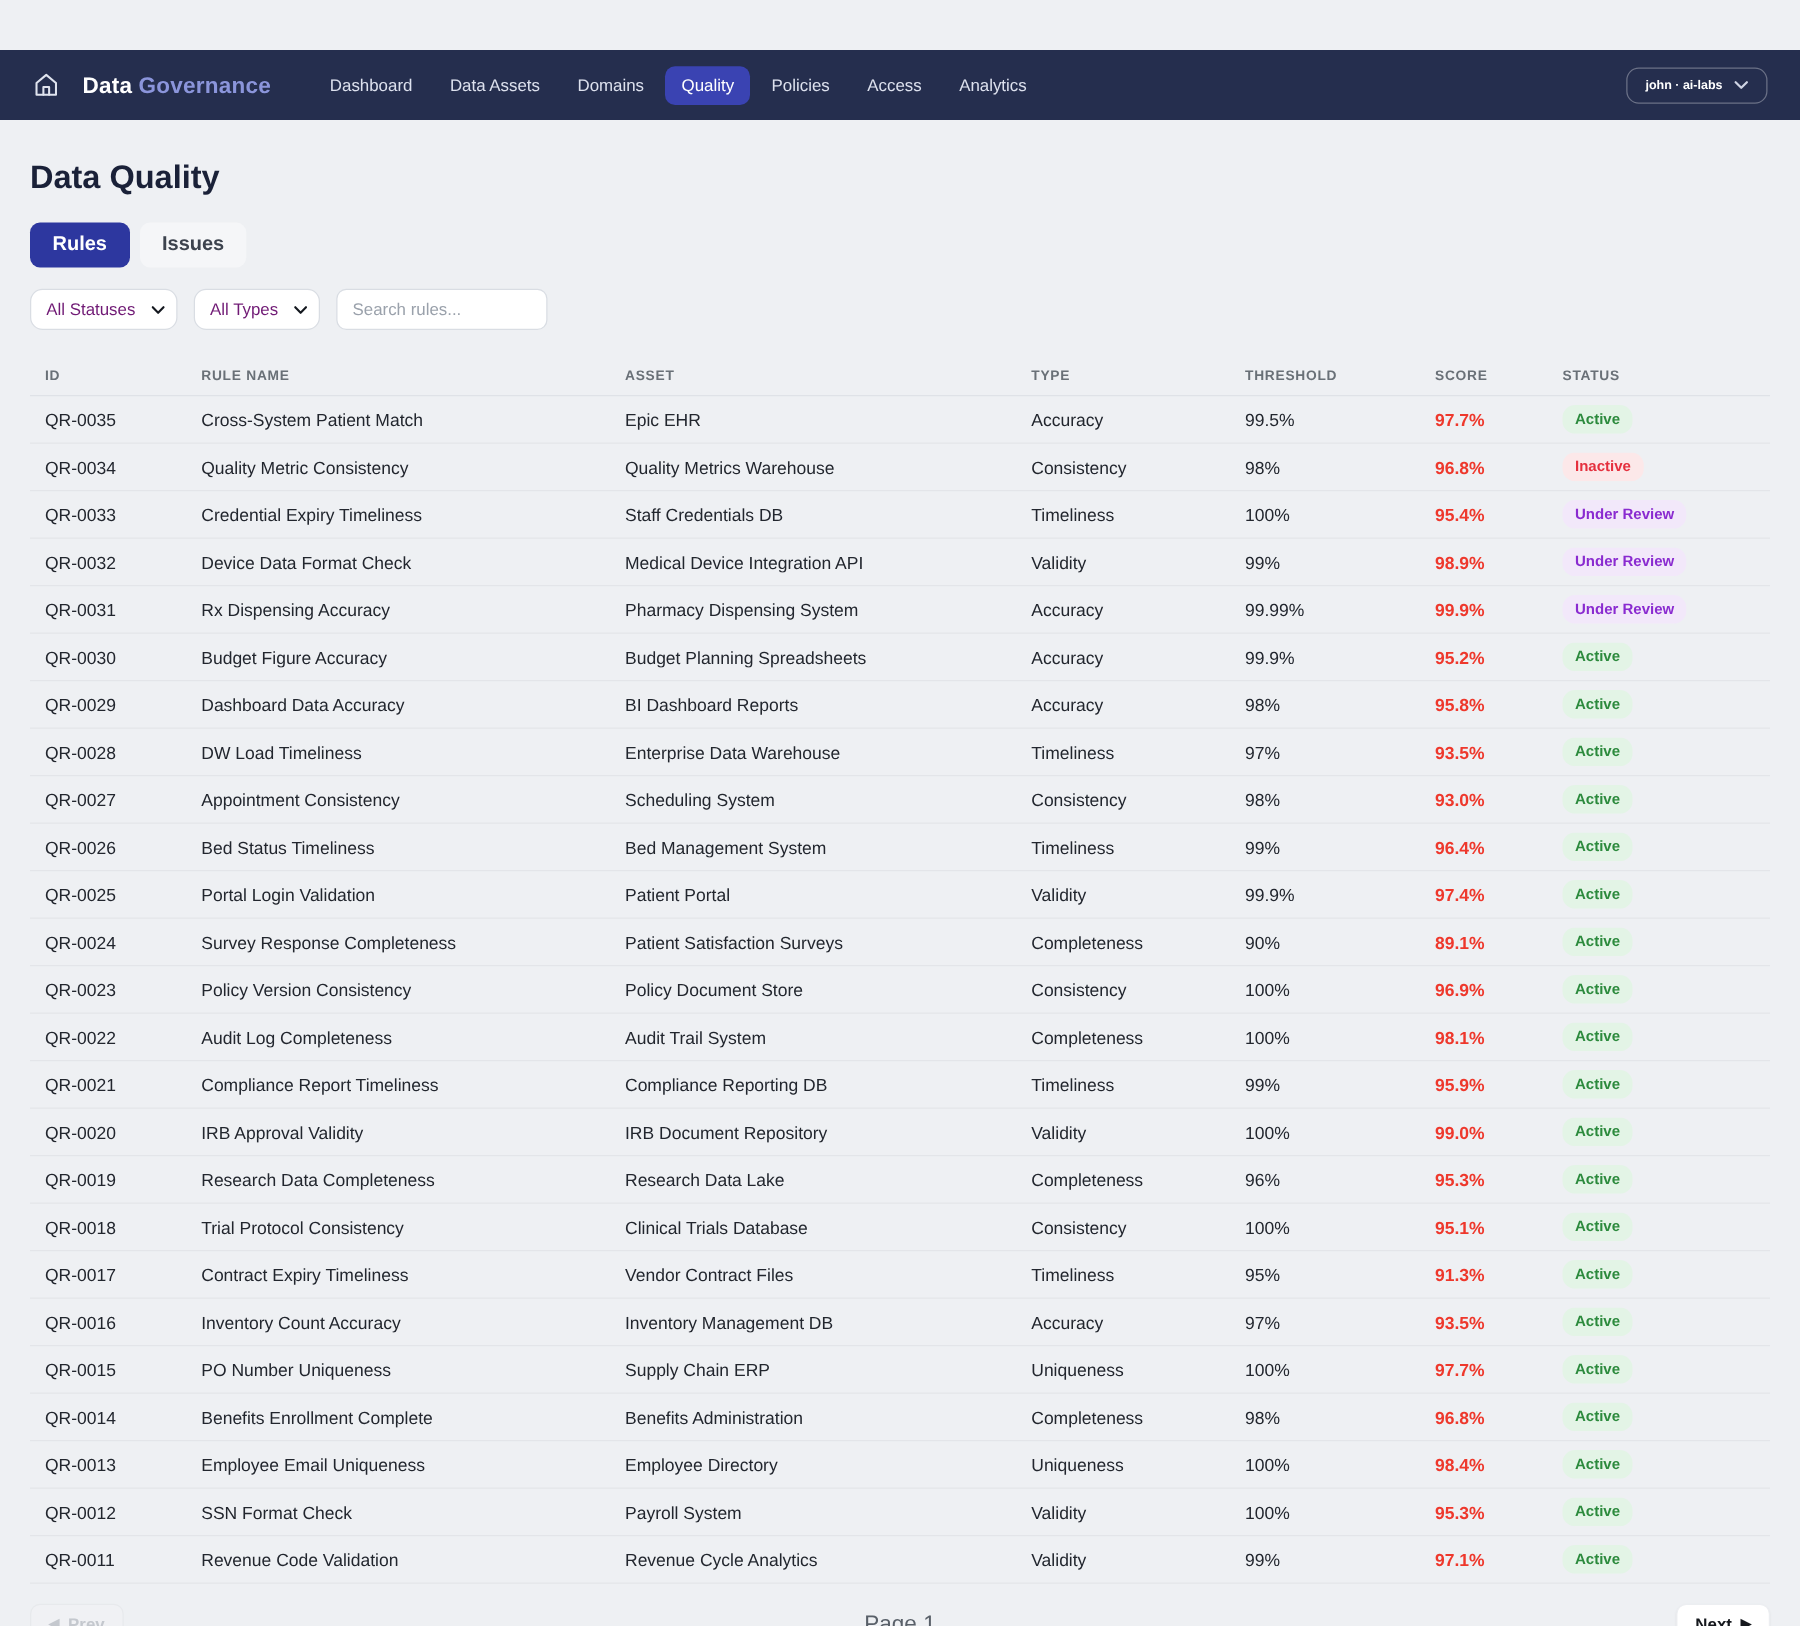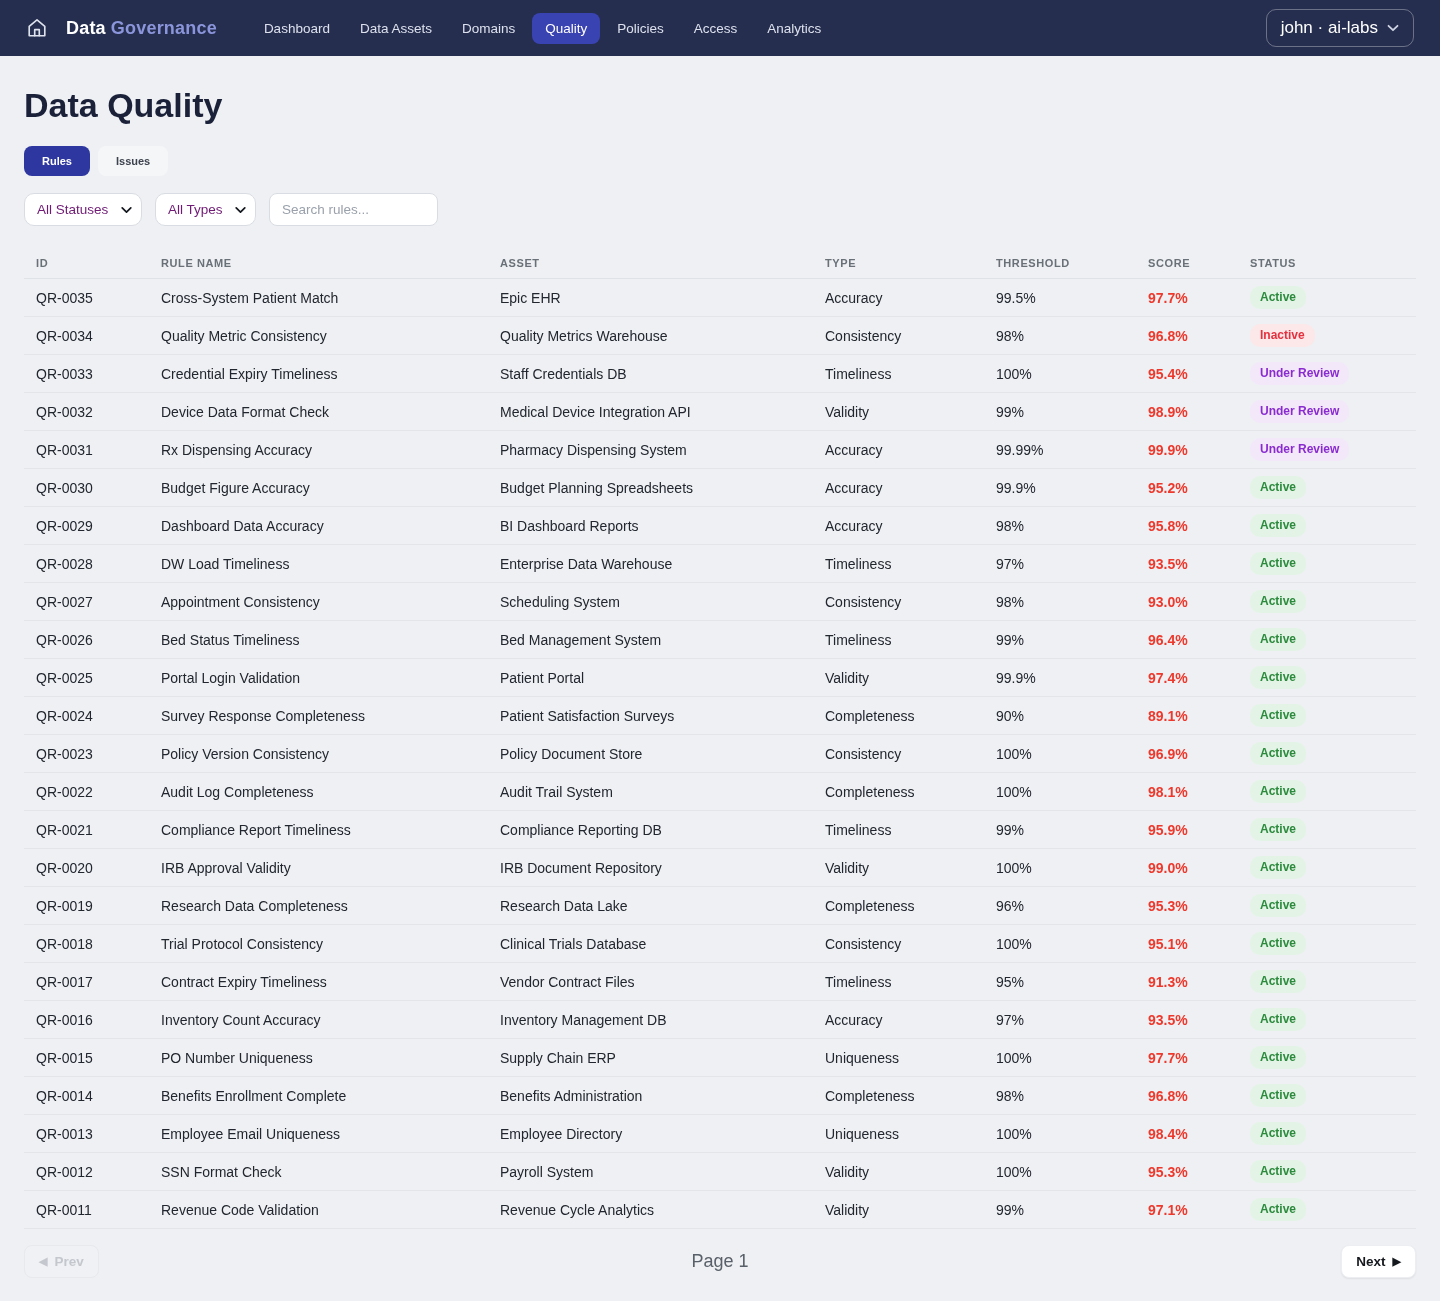--- a/index.html
+++ b/index.html
@@ -9,48 +9,49 @@
     background:#eef0f3;
     font-family:"Liberation Sans", sans-serif;
     color:#22262e;
   }
 
   
   .navbar {
     height:56px; background:#252e4e;
     display:flex; align-items:center;
     padding:0 26px;
+    margin-top:40px;
   }
   .home-icon { width:22px; height:22px; margin-right:18px; display:flex; align-items:center; }
   .brand { font-size:18px; font-weight:700; letter-spacing:.2px; margin-right:34px; white-space:nowrap; }
   .brand .b-bold { color:#ffffff; }
   .brand .b-accent { color:#8b95db; margin-left:5px; }
   .nav-menu { display:flex; align-items:center; gap:4px;text-align:center; }
   .nav-item {
     font-size:13.5px; color:#dde1ee; padding:8px 13px;
     border-radius:8px; cursor:pointer; white-space:nowrap;
   }
   .nav-item.active { background:#3a43b2; color:#ffffff; font-weight:500; }
   .user-btn {
     margin-left:auto; display:flex; align-items:center; gap:9px;
     border:1px solid rgba(255,255,255,.32); border-radius:10px;
-    padding:8px 14px; color:#ffffff; font-size:17px; font-weight:400;
+    padding:8px 14px; color:#ffffff; font-size:10px; font-weight:700;
     background:transparent; cursor:pointer;
   }
   .chev svg { display:block; }
 
   
   .content { padding:0 24px; }
-  .page-title { margin:30px 0 0 0; font-size:34px; font-weight:700; color:#1a2138; }
+  .page-title { margin:30px 0 0 0; font-size:26px; font-weight:700; color:#1a2138; }
   .page-subtitle { margin-top:9px; font-size:14px; color:#5a6170; }
 
   
   .tabs { margin-top:21px; display:flex; gap:8px; }
   .tab {
-    padding:9px 18px; border-radius:8px; font-size:11px; font-weight:600;
+    padding:9px 18px; border-radius:8px; font-size:16px; font-weight:600;
     background:#f5f6f8; color:#3d434e; cursor:pointer;
   }
   .tab.active { background:#2d379f; color:#ffffff; }
 
   
   .filters { margin-top:17px; display:flex; gap:13px; align-items:center; }
   .select-wrap { position:relative; }
   .select-wrap select {
     appearance:none; -webkit-appearance:none;
     background:#ffffff; border:1px solid #d9dde3; border-radius:10px;

